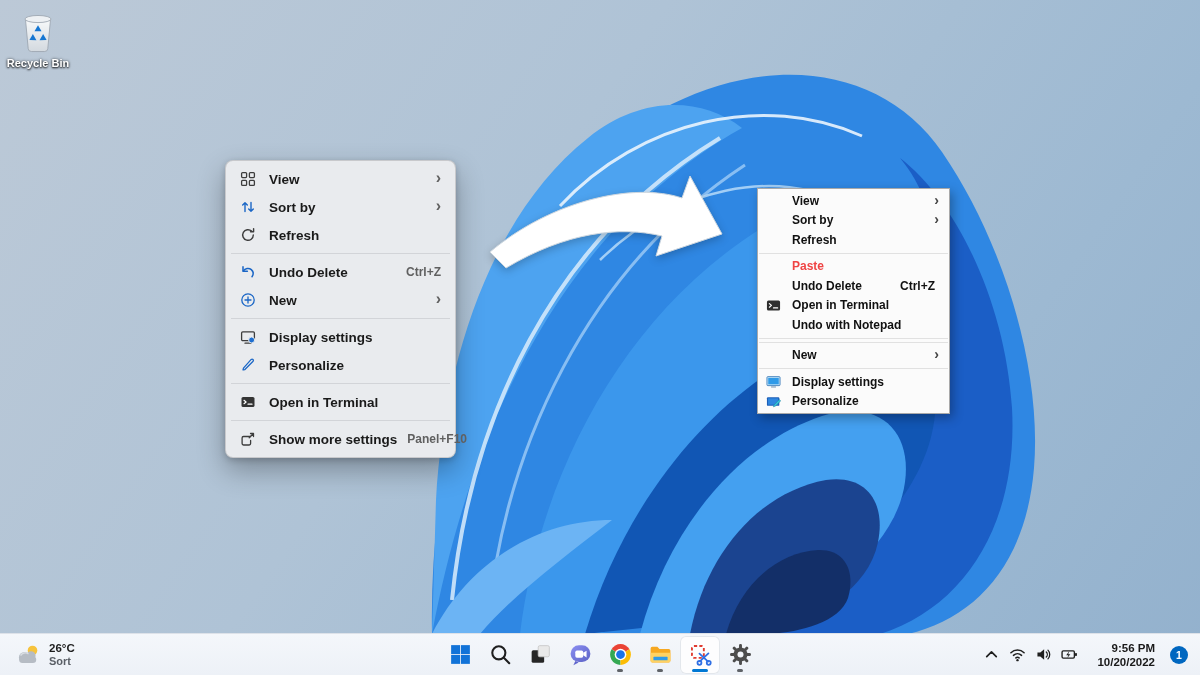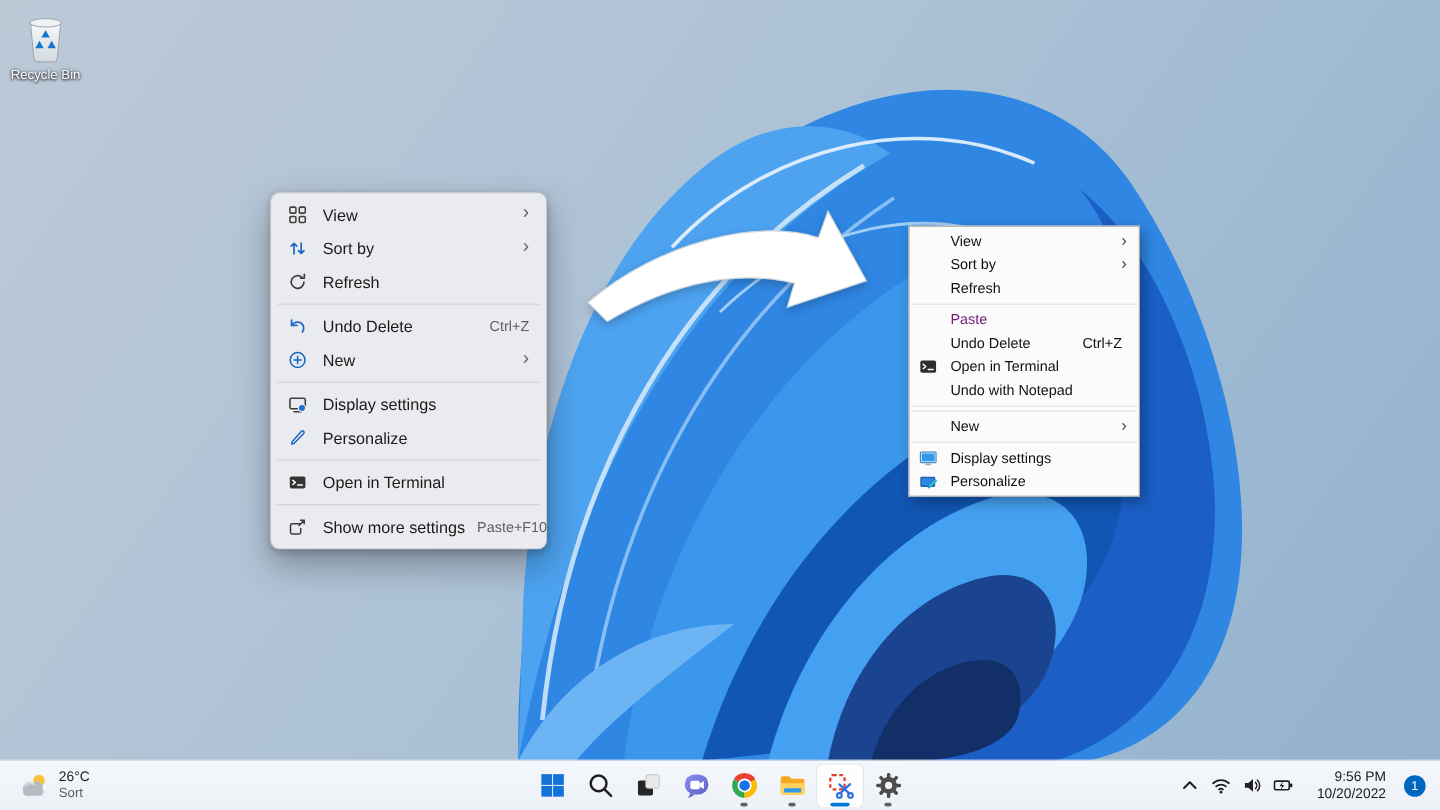--- a/index.html
+++ b/index.html
@@ -1,18 +1,18 @@
 <!DOCTYPE html>
 <html><head>
 <meta charset="utf-8">
 <style>
   html,body{margin:0;padding:0;background:#222;}
   *{box-sizing:border-box;font-family:"Liberation Sans","DejaVu Sans",sans-serif;}
   .screen{position:relative;width:1200px;height:675px;overflow:hidden;
-    background:linear-gradient(125deg,#bcc9d7 0%,#afc3d6 40%,#9db9d2 75%,#93b1cd 100%);}
+    background:linear-gradient(125deg,#bcc9d7 0%,#afc3d6 40%,#9db9d2 75%,#93b1cd 100%);font-weight:bold;}
   .wallpaper{position:absolute;inset:0;width:1200px;height:675px;}
 
   
   .desktop-icon{position:absolute;left:2px;top:6px;width:72px;display:flex;flex-direction:column;align-items:center;cursor:default;}
   .desktop-icon .icon-label{margin-top:1px;font-size:11px;color:#fff;text-shadow:0 1px 2px rgba(0,0,0,.9),0 0 3px rgba(0,0,0,.6);}
 
   
   .annotation-arrow{position:absolute;left:0;top:0;pointer-events:none;filter:drop-shadow(0 3px 4px rgba(0,0,0,.22));}
 
   
@@ -31,21 +31,21 @@
   
   .menu-classic{position:absolute;left:757px;top:188px;width:193px;background:#fbfbfb;
     border:1px solid #a9a9a9;padding:2px 0;box-shadow:3px 4px 10px rgba(0,0,0,.30);}
   .cls-item{position:relative;display:flex;align-items:center;height:19.5px;padding:0 10px 0 6px;
     font-size:12px;color:#111;cursor:default;}
   .cls-item .mi-ico{width:28px;height:16px;display:inline-flex;align-items:center;justify-content:flex-start;flex:none;padding-left:2px;}
   .cls-item .mi-ico svg{width:15px;height:15px;display:block;}
   .cls-item .mi-lab{flex:1;white-space:nowrap;}
   .cls-item .mi-accel{font-size:12px;color:#111;margin-left:8px;margin-right:4px;}
   .cls-item .mi-chev{font-size:14px;color:#444;line-height:1;margin-right:0;transform:translateY(-1px);}
-  .cls-item.disabled{color:#701a75;}
+  .cls-item.disabled{color:#ef4444;}
   .cls-sep{height:1px;background:#e1e1e1;margin:3px 1px;}
 
   
   .taskbar{position:absolute;left:0;right:0;bottom:0;height:42px;
     background:linear-gradient(#f4f7fb,#edf1f7);border-top:1px solid #dde2e9;
     display:flex;align-items:center;}
   .weather{display:flex;align-items:center;gap:7px;padding:0 14px;height:100%;cursor:default;}
   .weather svg{width:28px;height:28px;}
   .weather .w-temp{font-size:11.5px;color:#1c1c1c;line-height:13px;}
   .weather .w-cond{font-size:11px;color:#5a5f66;line-height:13px;}
@@ -203,21 +203,21 @@
       <div class="w11-item">
         <span class="mi-ico">
           <svg viewBox="0 0 16 16">
             <g fill="none" stroke="#3d3d3d" stroke-width="1.3" stroke-linecap="round" stroke-linejoin="round">
               <path d="M10.5 5.5h-7a1.4 1.4 0 0 0-1.4 1.4v5.7a1.4 1.4 0 0 0 1.4 1.4h5.7a1.4 1.4 0 0 0 1.4-1.4V9.5"></path>
               <path d="M9.2 6.8L13.5 2.5M13.5 2.5h-3M13.5 2.5v3"></path>
             </g>
           </svg>
         </span>
         <span class="mi-lab">Show more settings</span>
-        <span class="mi-accel">Paste+F10</span>
+        <span class="mi-accel">Panel+F10</span>
       </div>
     </div>
 
   <div class="menu-classic" id="menu-classic">
       <div class="cls-item">
         <span class="mi-ico"></span>
         <span class="mi-lab">View</span>
         <span class="mi-chev">›</span>
       </div>
       <div class="cls-item">

